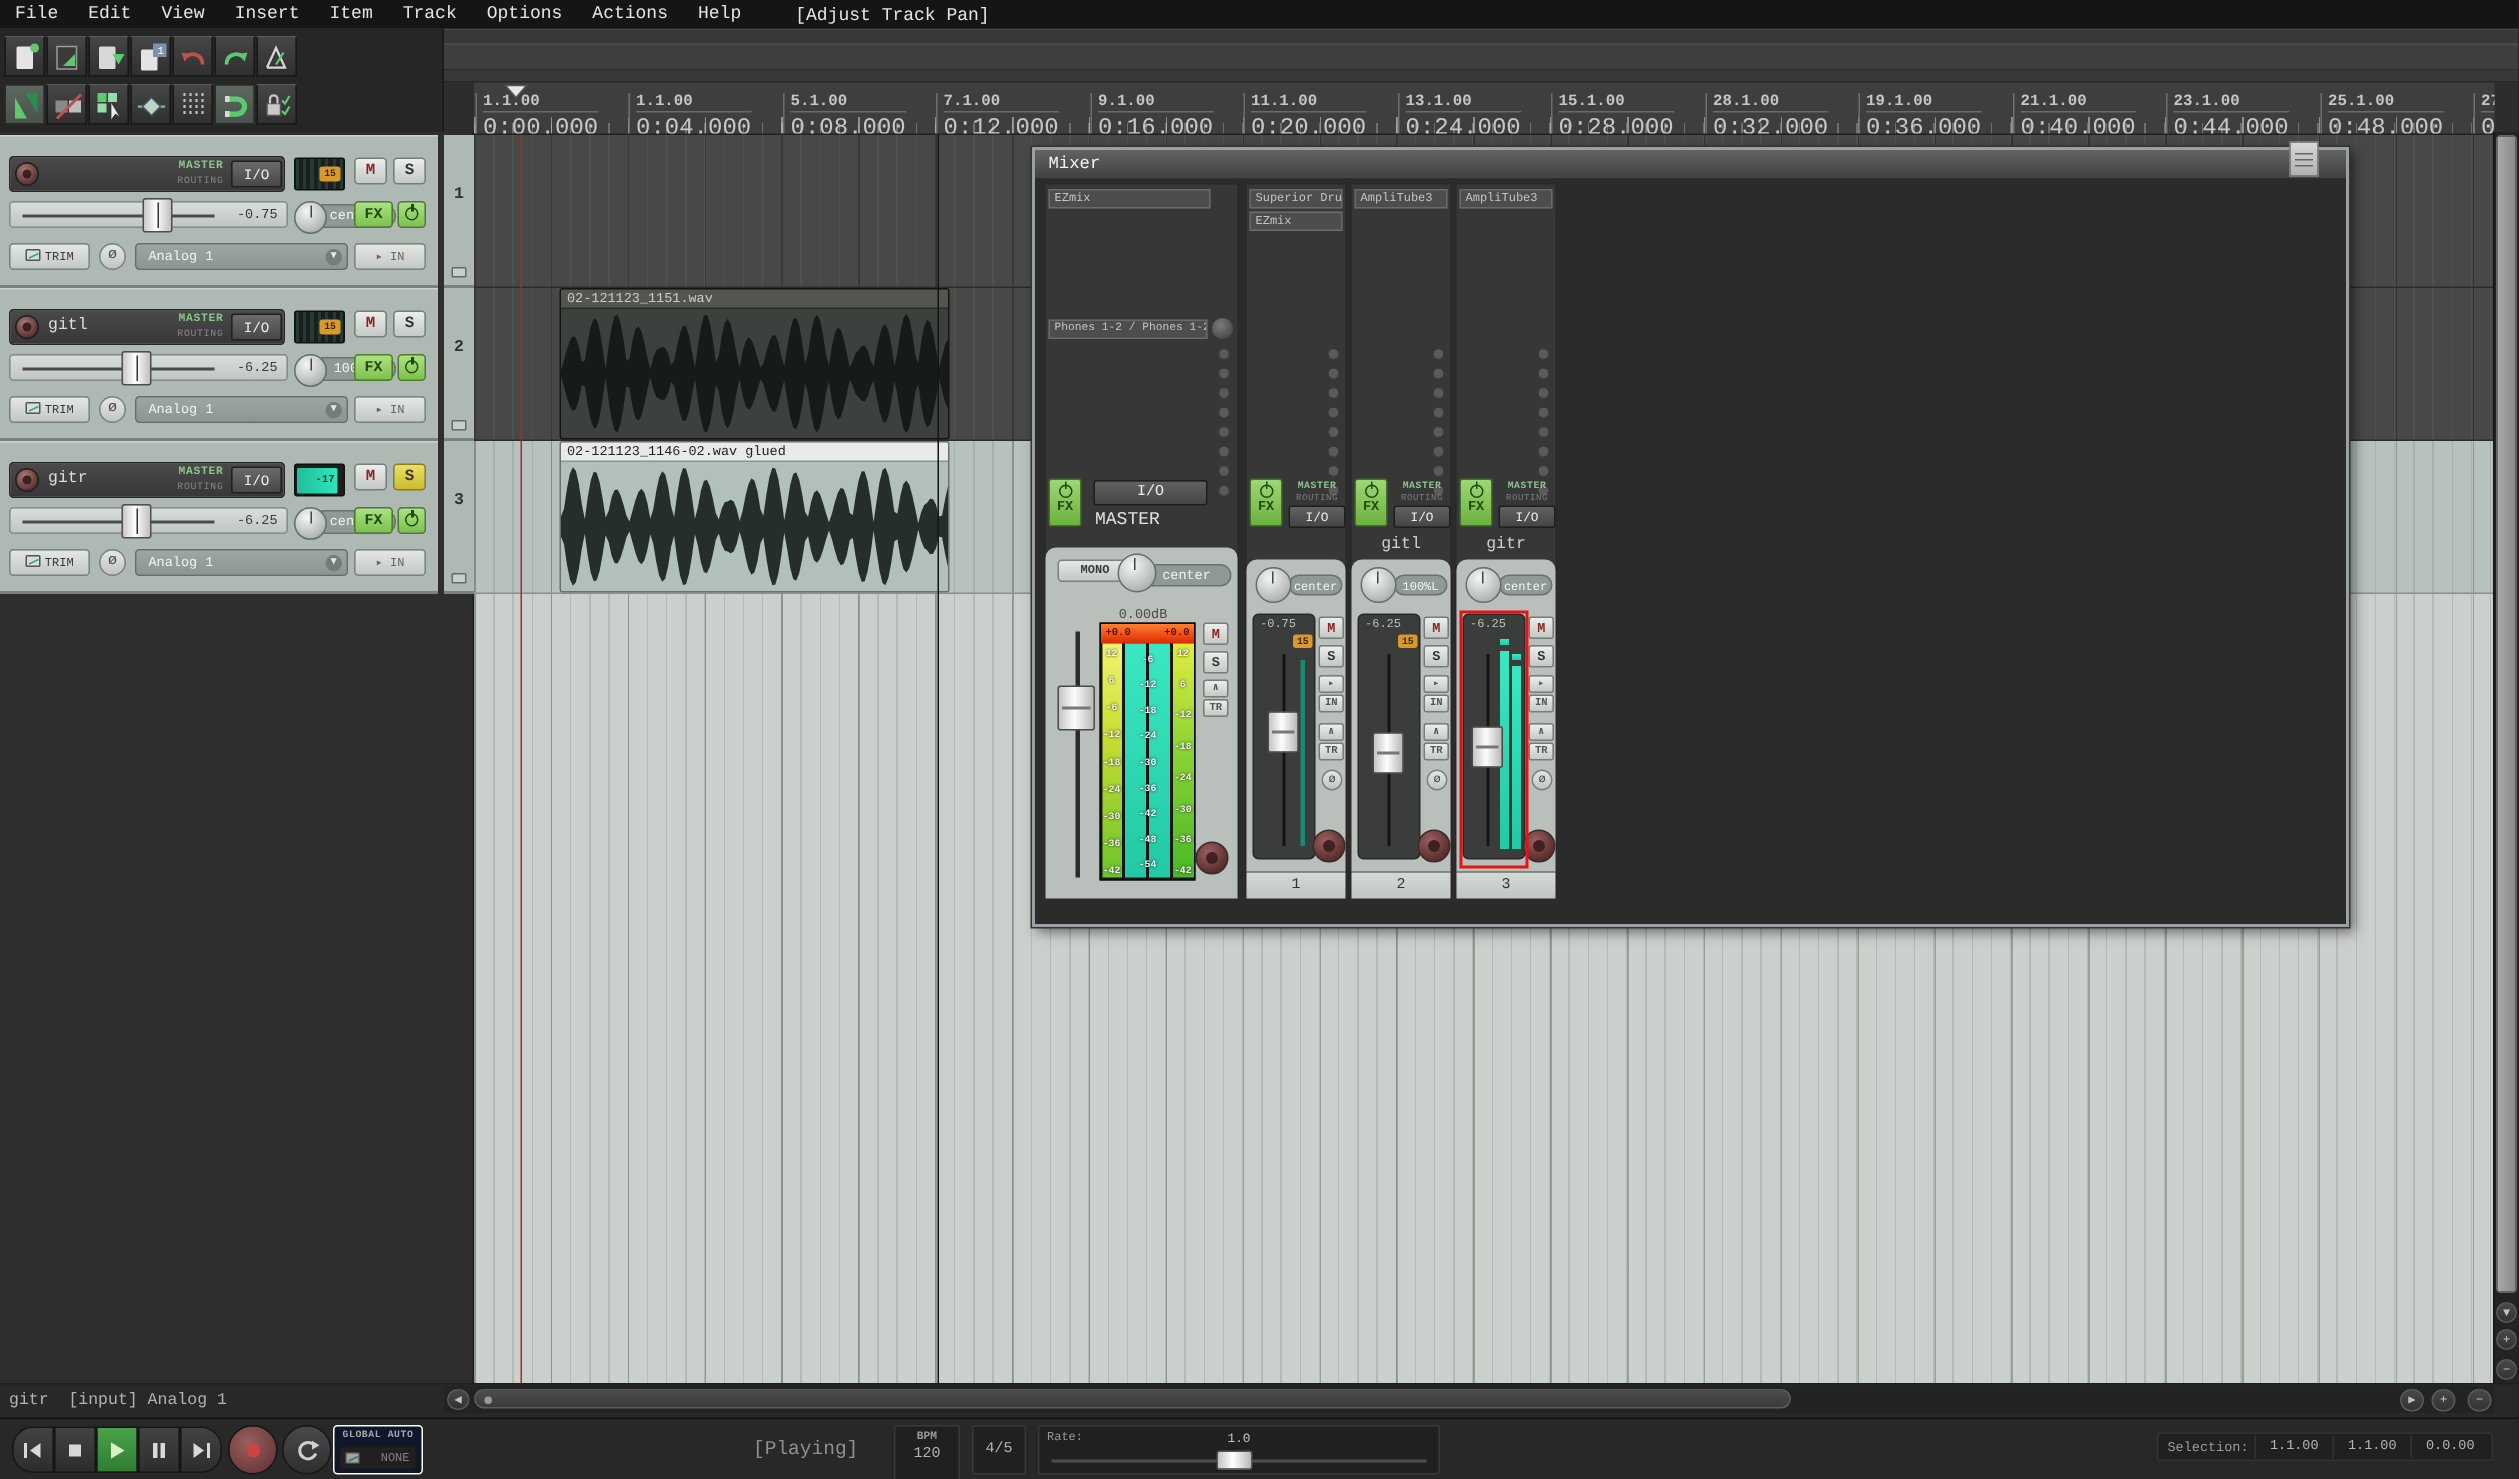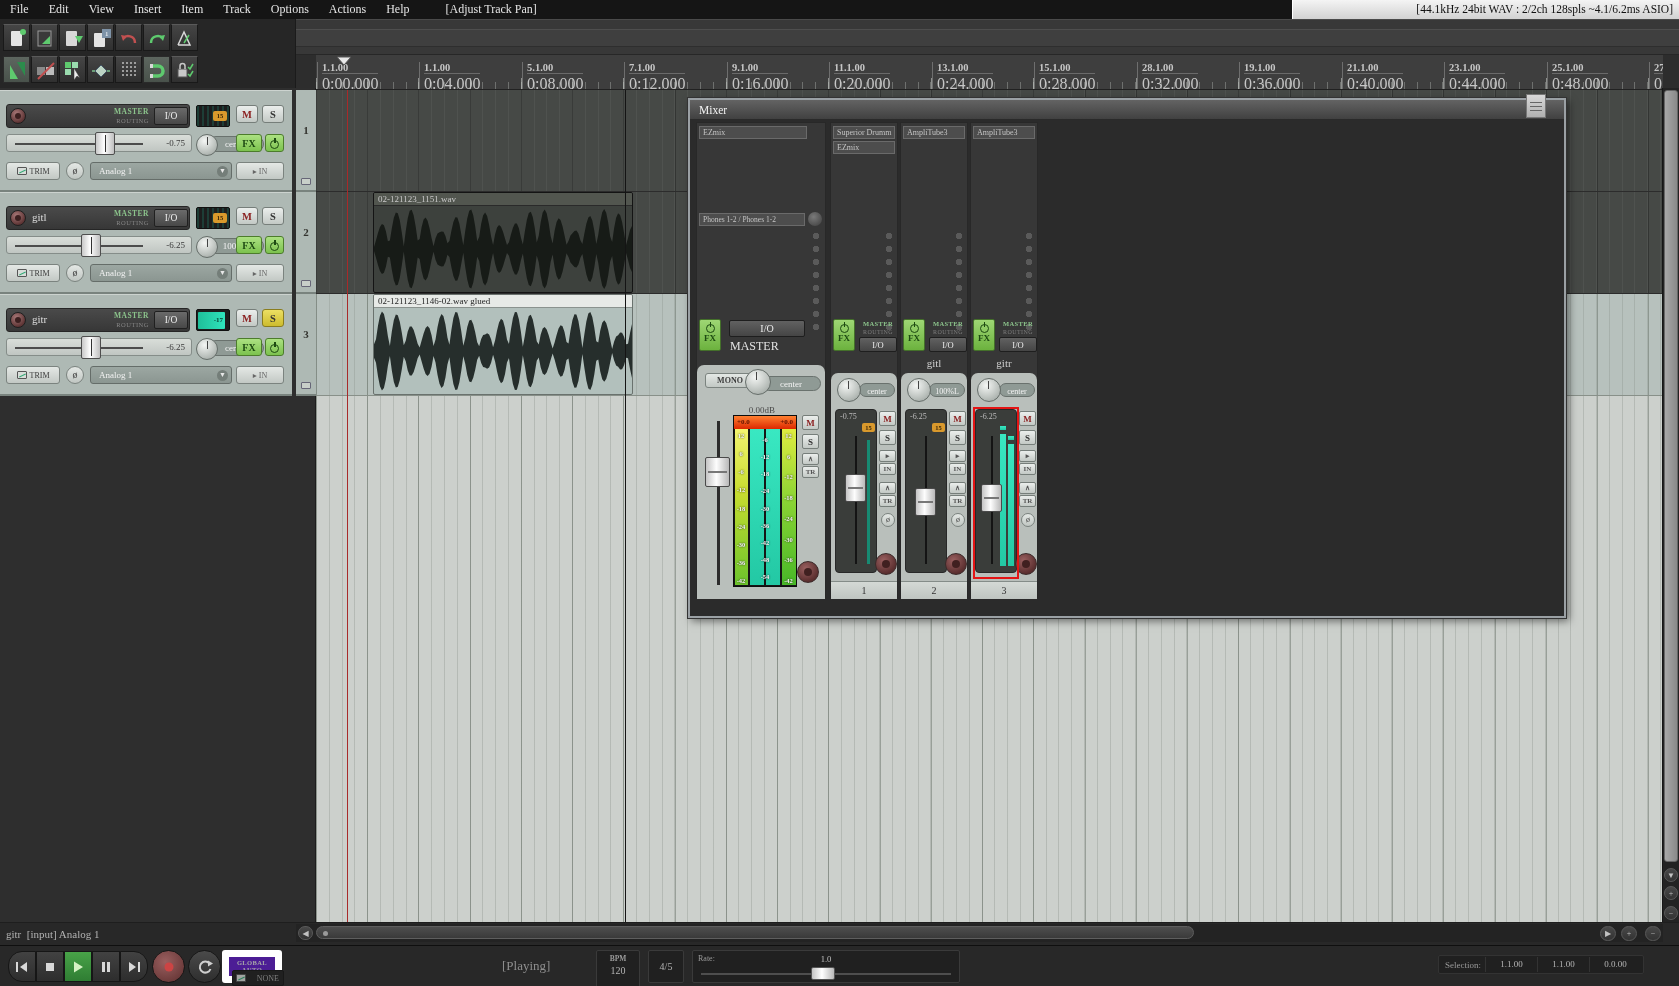--- a/index.html
+++ b/index.html
@@ -1,18 +1,18 @@
 <!DOCTYPE html>
 <html><head>
 <meta charset="utf-8">
 <style>
   html,body{margin:0;padding:0;background:#1a1a1a}
   *{box-sizing:border-box}
   .app{position:relative;width:1679px;height:986px;background:#2d2d2d;overflow:hidden;
-       font-family:Liberation Serif, serif;-webkit-font-smoothing:antialiased}
+       font-family:Liberation Mono, monospace;-webkit-font-smoothing:antialiased}
   .abs{position:absolute}
 
   
   .menubar{left:0;top:0;width:1679px;height:19px;background:#151515;display:flex;align-items:center;z-index:40}
   .menuitem{color:#e4e4e4;font-size:12px;padding:0 10px;line-height:19px;cursor:default}
   .modelabel{color:#e4e4e4;font-size:12px;margin-left:26px}
   .audiostat{position:absolute;right:0;top:0;width:387px;height:19px;background:linear-gradient(#f4f4f4,#d2d2d2);
              border-left:1px solid #fff;color:#111;font-size:11.5px;text-align:right;line-height:19px;padding-right:6px}
 
   
@@ -176,21 +176,21 @@
   
   .transport{left:0;top:945px;width:1679px;height:41px;background:#282828;border-top:1px solid #0f0f0f;z-index:14}
   .tpb{position:absolute;top:5px;width:28px;height:31px;background:linear-gradient(#424242,#2d2d2d);
        border:1px solid #161616;display:flex;align-items:center;justify-content:center}
   .tpb.first{border-radius:14px 0 0 14px}
   .tpb.last{border-radius:0 14px 14px 0}
   .tpb.playing{background:linear-gradient(#48a348,#2f7d33)}
   .tcirc{position:absolute;top:4px;width:33px;height:33px;border-radius:50%;background:linear-gradient(#4a4a4a,#2e2e2e);
          border:1px solid #161616;display:flex;align-items:center;justify-content:center}
   .tcirc.rec{background:radial-gradient(circle at 40% 35%,#9a5f5f,#6b3a3a 75%)}
-  .gauto{position:absolute;left:222px;top:4px;width:60px;height:33px;border:7px solid #ffffff;border-radius:3px;background:#4c1d95}
+  .gauto{position:absolute;left:222px;top:4px;width:60px;height:33px;border:1px solid #ffffff;border-radius:3px;background:#0f172a}
   .gauto .lab{display:block;font-size:6.5px;color:#a8a8a8;text-align:center;letter-spacing:.4px;margin-top:2px;font-weight:bold}
   .gauto .inner{position:absolute;left:3px;top:13px;width:52px;height:16px;background:#202020;border:1px solid #181818;
                 border-radius:2px;color:#7f7f7f;font-size:8px;line-height:15px;text-align:right;padding-right:4px}
   .gauto .inner .envico{position:absolute;left:3px;top:3px;margin:0;opacity:.7}
   .posbox{position:absolute;left:284px;top:3px;width:200px;height:35px;background:#242424;border:1px solid #363636;border-radius:2px}
   .postext{position:absolute;left:10px;top:5px;font-size:21px;font-weight:bold;color:#d2d2d2;letter-spacing:.5px}
   .playstat{position:absolute;left:502px;top:12px;font-size:13px;color:#8f8f8f}
   .ibox{position:absolute;top:4px;background:#202020;border:1px solid #3a3a3a;border-radius:2px;text-align:center;color:#b2b2b2}
   .bpmlab{display:block;font-size:7.5px;color:#9a9a9a;margin-top:3px;font-weight:bold}
   .bpmval{display:block;font-size:10px;margin-top:2px}
@@ -214,21 +214,20 @@
     <span class="menuitem">File</span>
     <span class="menuitem">Edit</span>
     <span class="menuitem">View</span>
     <span class="menuitem">Insert</span>
     <span class="menuitem">Item</span>
     <span class="menuitem">Track</span>
     <span class="menuitem">Options</span>
     <span class="menuitem">Actions</span>
     <span class="menuitem">Help</span>
     <span class="modelabel">[Adjust Track Pan]</span>
-    <span class="audiostat">[44.1kHz 24bit WAV : 2/2ch 128spls ~4.1/6.2ms ASIO]</span>
   </div>
 
   <div class="toolbar abs">
     <span class="tbbtn" style="left:3px;top:5px">
         <svg width="22" height="22">
           <rect x="5" y="4" width="11" height="15" fill="#e4e4e4" rx="1"></rect>
           <circle cx="17" cy="5" r="3" fill="#5eca6e"></circle>
         </svg>
       </span>
     <span class="tbbtn" style="left:31px;top:5px">

